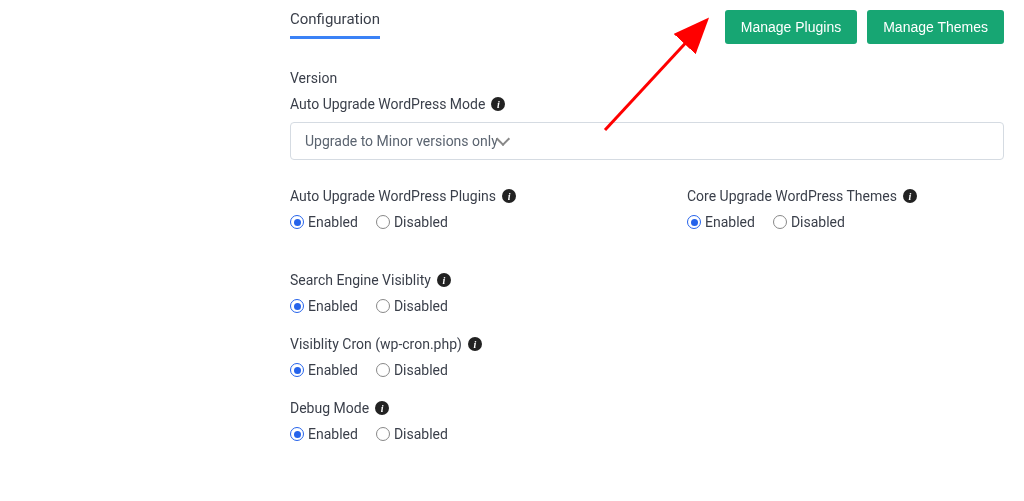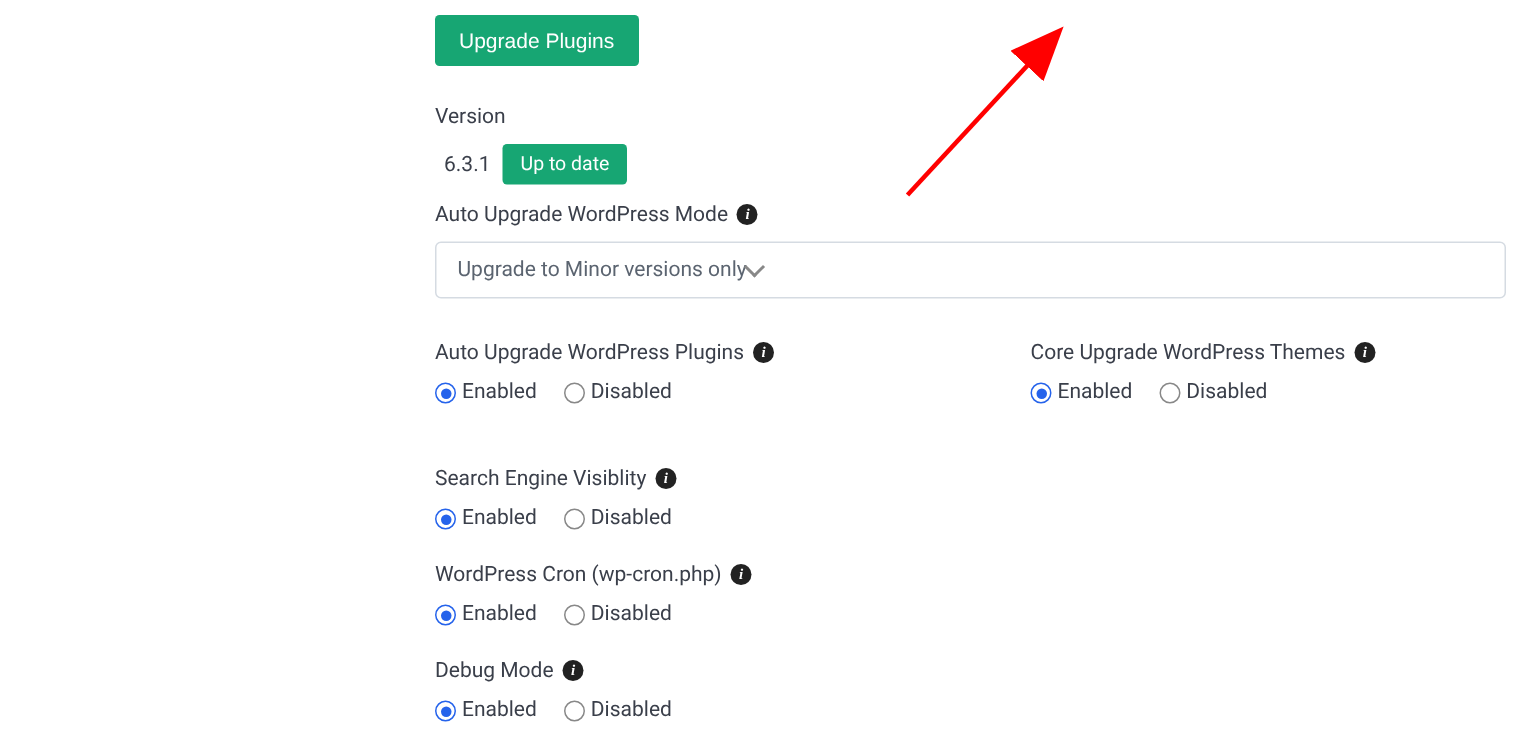--- a/index.html
+++ b/index.html
@@ -99,21 +99,21 @@
     }
     .col { flex: 1; }
     .radio-row {
       display: flex;
       gap: 18px;
       align-items: center;
       margin-bottom: 22px;
     }
     .radio-item {
       display: flex;
-      align-items: flex-end;
+      align-items: center;
       gap: 4px;
       font-size: 14px;
       color: #3a3f4a;
       cursor: pointer;
     }
     .radio {
       width: 14px; height: 14px;
       border: 1.5px solid #888;
       border-radius: 50%;
       display: inline-flex;
@@ -133,31 +133,29 @@
       top: 10px;
       left: 575px;
       pointer-events: none;
     }
   </style>
 </head>
 <body>
 
 <div class="container">
   <div class="header-row">
+    <div class="tab-title">Configuration</div>
     <div class="btn-row">
-      <button class="btn-green">Upgrade Plugins</button>
+      <button class="btn-green">Manage Plugins</button>
+      <button class="btn-green">Manage Themes</button>
     </div>
   </div>
 
   <div class="section-block">
     <div class="label">Version</div>
-    <div class="version-row">
-      <span class="version-num">6.3.1</span>
-      <span class="badge-green">Up to date</span>
-    </div>
   </div>
 
   <div class="label">
     <span>Auto Upgrade WordPress Mode</span>
     <span class="info-icon">i</span>
   </div>
   <div class="select-box">
     <span>Upgrade to Minor versions only</span>
     <span class="chevron"></span>
   </div>
@@ -209,21 +207,21 @@
       </label>
       <label class="radio-item">
         <span class="radio"></span>
         <span>Disabled</span>
       </label>
     </div>
   </div>
 
   <div class="section-block">
     <div class="label">
-      <span>WordPress Cron (wp-cron.php)</span>
+      <span>Visiblity Cron (wp-cron.php)</span>
       <span class="info-icon">i</span>
     </div>
     <div class="radio-row">
       <label class="radio-item">
         <span class="radio checked"></span>
         <span>Enabled</span>
       </label>
       <label class="radio-item">
         <span class="radio"></span>
         <span>Disabled</span>

